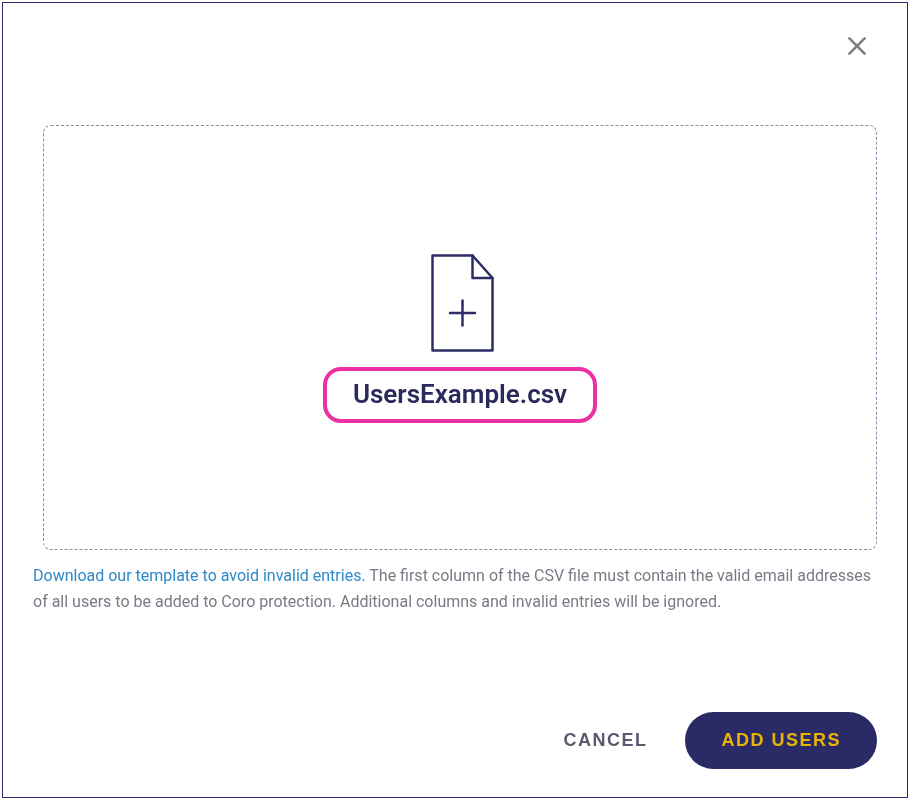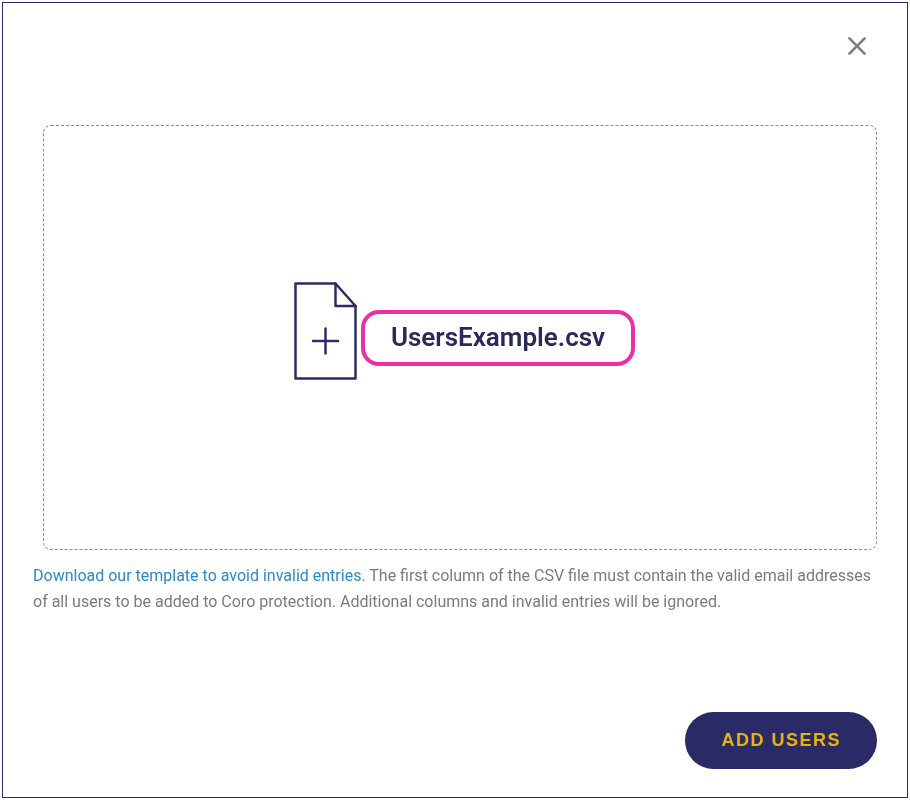--- a/index.html
+++ b/index.html
@@ -32,21 +32,21 @@
   .close-btn svg { width: 26px; height: 26px; }
   .dropzone {
     position: absolute;
     top: 122px;
     left: 40px;
     right: 30px;
     height: 425px;
     border: 1.5px dashed #8a8aa8;
     border-radius: 8px;
     display: flex;
-    flex-direction: row;
+    flex-direction: column;
     align-items: center;
     justify-content: center;
   }
   .file-icon {
     color: #2d2d66;
     margin-bottom: 14px;
   }
   .file-icon svg { width: 76px; height: 100px; display: block; }
   .file-info {
     border: 4px solid #ec2fa4;
@@ -135,16 +135,17 @@
     <div class="file-info">
       <div class="file-name">UsersExample.csv</div>
     </div>
   </div>
 
   <div class="help-text">
     <span class="template-link">Download our template to avoid invalid entries.</span><span> The first column of the CSV file must contain the valid email addresses of all users to be added to Coro protection. Additional columns and invalid entries will be ignored.</span>
   </div>
 
   <div class="actions">
+    <button class="btn-cancel">CANCEL</button>
     <button class="btn-primary">ADD USERS</button>
   </div>
 
 </div>
 
 </body></html>

